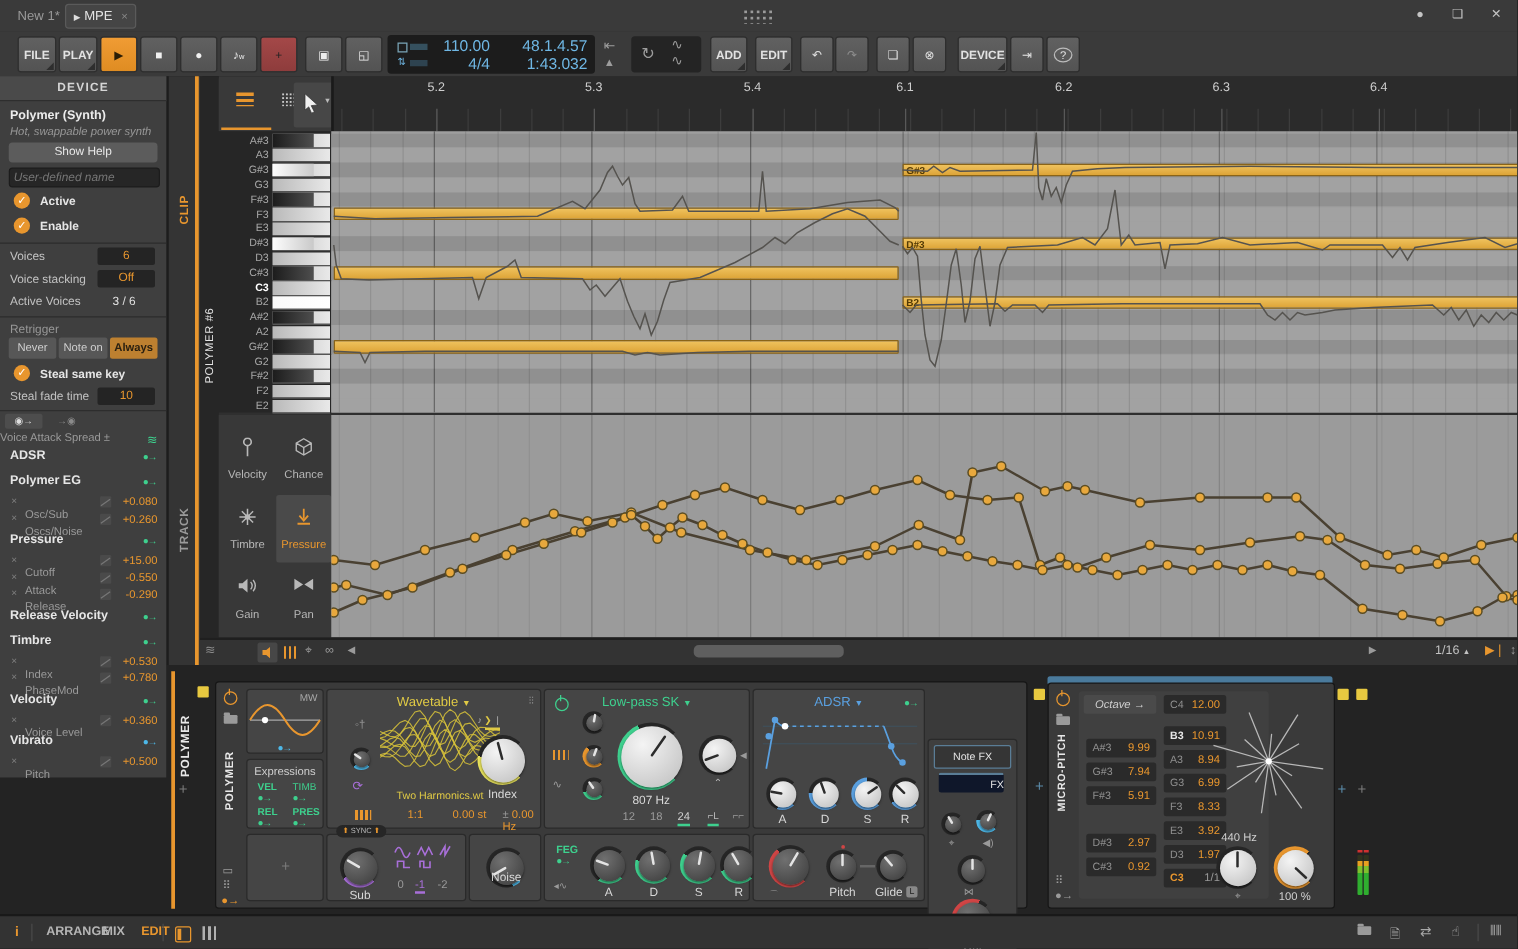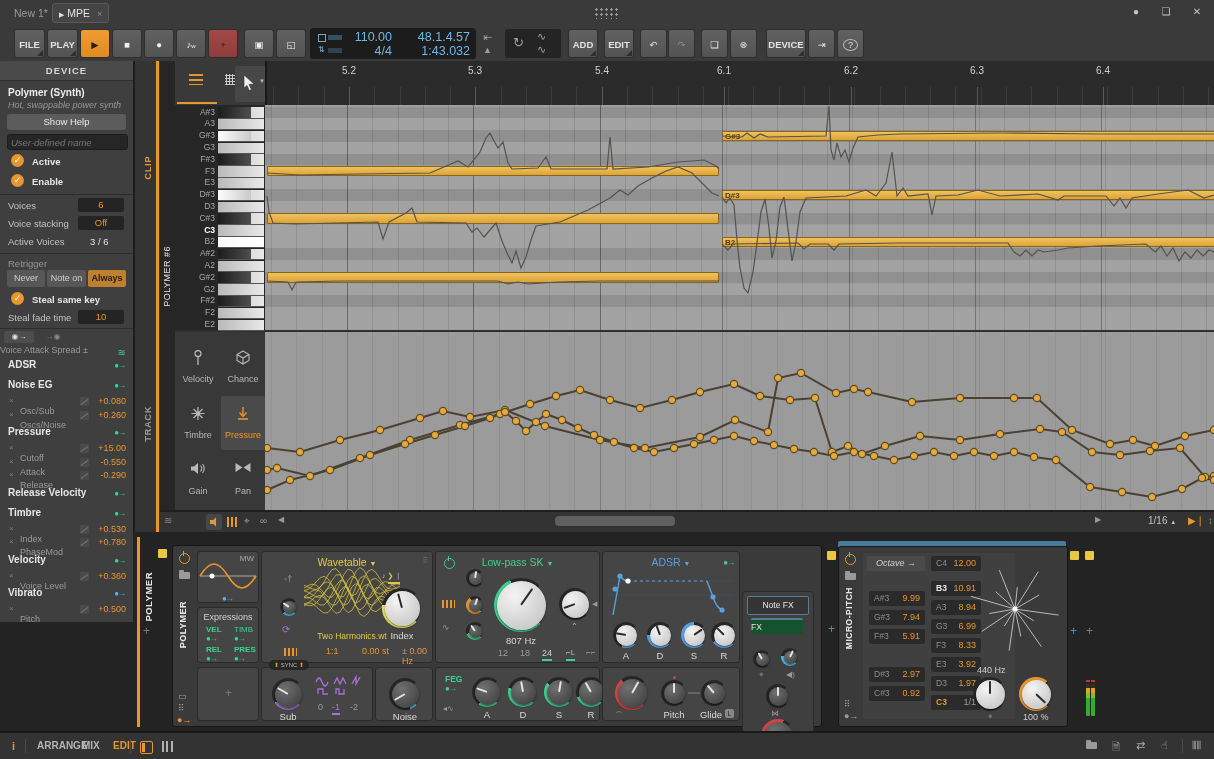--- a/index.html
+++ b/index.html
@@ -208,21 +208,21 @@
     <div id="mod-rows">
         <div class="mrow spread">
           <div class="ml">Voice Attack Spread ±</div>
           <div class="modarrow" style="color: rgb(62, 208, 142); top: 2px; font-size: 10px;">≋</div>
         </div>
         <div class="mrow header">
           <div class="ml">ADSR</div>
           <div class="modarrow" style="color: rgb(62, 208, 142);">●→</div>
         </div>
         <div class="mrow header">
-          <div class="ml">Noise EG</div>
+          <div class="ml">Polymer EG</div>
           <div class="modarrow" style="color: rgb(62, 208, 142);">●→</div>
         </div>
         <div class="mrow target">
           <div class="mx">×</div>
           <div class="ml">Osc/Sub</div>
           <div class="slope"></div>
           <div class="mv">+0.080</div>
         </div>
         <div class="mrow target">
           <div class="mx">×</div>
@@ -831,21 +831,21 @@
         </svg>
         <div class="abs" style="left:56px;top:34px;color:#9a9a9a;font-size:9px;">0</div>
         <div class="abs" style="left:70px;top:34px;color:#a86fd8;font-size:9px;border-bottom:2px solid #a86fd8;padding-bottom:1px;">-1</div>
         <div class="abs" style="left:88px;top:34px;color:#9a9a9a;font-size:9px;">-2</div>
       </div>
 
       <div class="panel" style="left:202px;top:121px;width:58px;height:54px;">
         <div class="kn dark" style="left:13px;top:10px;width:32px;height:32px;--ac:#4db8e8;--a:7%;--r:-120deg;">
             <i></i>
           </div>
-        <div class="klab" style="left:29px;top:43px;">Noise</div>
+        <div class="klab" style="left:29px;top:29px;">Noise</div>
       </div>
 
       <div class="panel" style="left:262px;top:5px;width:165px;height:112px;">
         <div class="pwr green" style="left:8px;top:6px;"></div>
         <div class="ptitle" style="color:#3ed08e;"><span>Low-pass SK</span> <span style="font-size:7px;">▼</span></div>
         <div class="kn dark" style="left:30px;top:17px;width:18px;height:18px;--a:0%;--r:10deg;">
             <i></i>
           </div>
         <div class="kbdic" style="left:6px;top:48px;"></div>
         <div class="kn dark" style="left:30px;top:44px;width:18px;height:18px;--ac:#e8962e;--a:52%;--r:20deg;">
@@ -940,21 +940,21 @@
         <div class="kn dark" style="left:98px;top:12px;width:26px;height:26px;--a:0%;--r:-40deg;">
             <i></i>
           </div>
         <div class="klab" style="left:71px;top:41px;">Pitch</div>
         <div class="klab" style="left:108px;top:41px;">Glide</div>
         <div class="abs" style="left:122px;top:41px;width:9px;height:9px;background:#888;border-radius:2px;color:#222;font-size:7px;text-align:center;line-height:9px;">L</div>
       </div>
 
       <div class="panel" style="left:569px;top:5px;width:72px;height:170px;background:#3f3f3f;margin-top:40px;">
         <div class="abs" style="left:4px;top:4px;width:60px;height:17px;border:1px solid #5a7d96;border-radius:2px;background:#353535;color:#e4e4e4;font-size:8.5px;text-align:center;line-height:17px;"><span>Note FX</span></div>
-        <div class="abs" style="left:8px;top:26px;width:52px;height:14px;border-top:2px solid #5a7d96;background:#14532d;color:#e4e4e4;font-size:8.5px;text-align:left;line-height:14px;border-radius:2px;"><span>FX</span></div>
+        <div class="abs" style="left:8px;top:26px;width:52px;height:14px;border-top:2px solid #5a7d96;background:#0f172a;color:#e4e4e4;font-size:8.5px;text-align:right;line-height:14px;border-radius:2px;"><span>FX</span></div>
         <div class="kn dark" style="left:10px;top:58px;width:18px;height:18px;--a:0%;--r:-30deg;">
             <i></i>
           </div>
         <div class="kn dark" style="left:38px;top:56px;width:18px;height:18px;--ac:#4db8e8;--a:40%;--r:25deg;">
             <i></i>
           </div>
         <div class="abs" style="left:16px;top:78px;color:#9a9a9a;font-size:8px;">⌖</div>
         <div class="abs" style="left:43px;top:78px;color:#9a9a9a;font-size:8px;">◀)</div>
         <div class="kn dark" style="left:23px;top:92px;width:24px;height:24px;--a:0%;--r:0deg;">
             <i></i>

